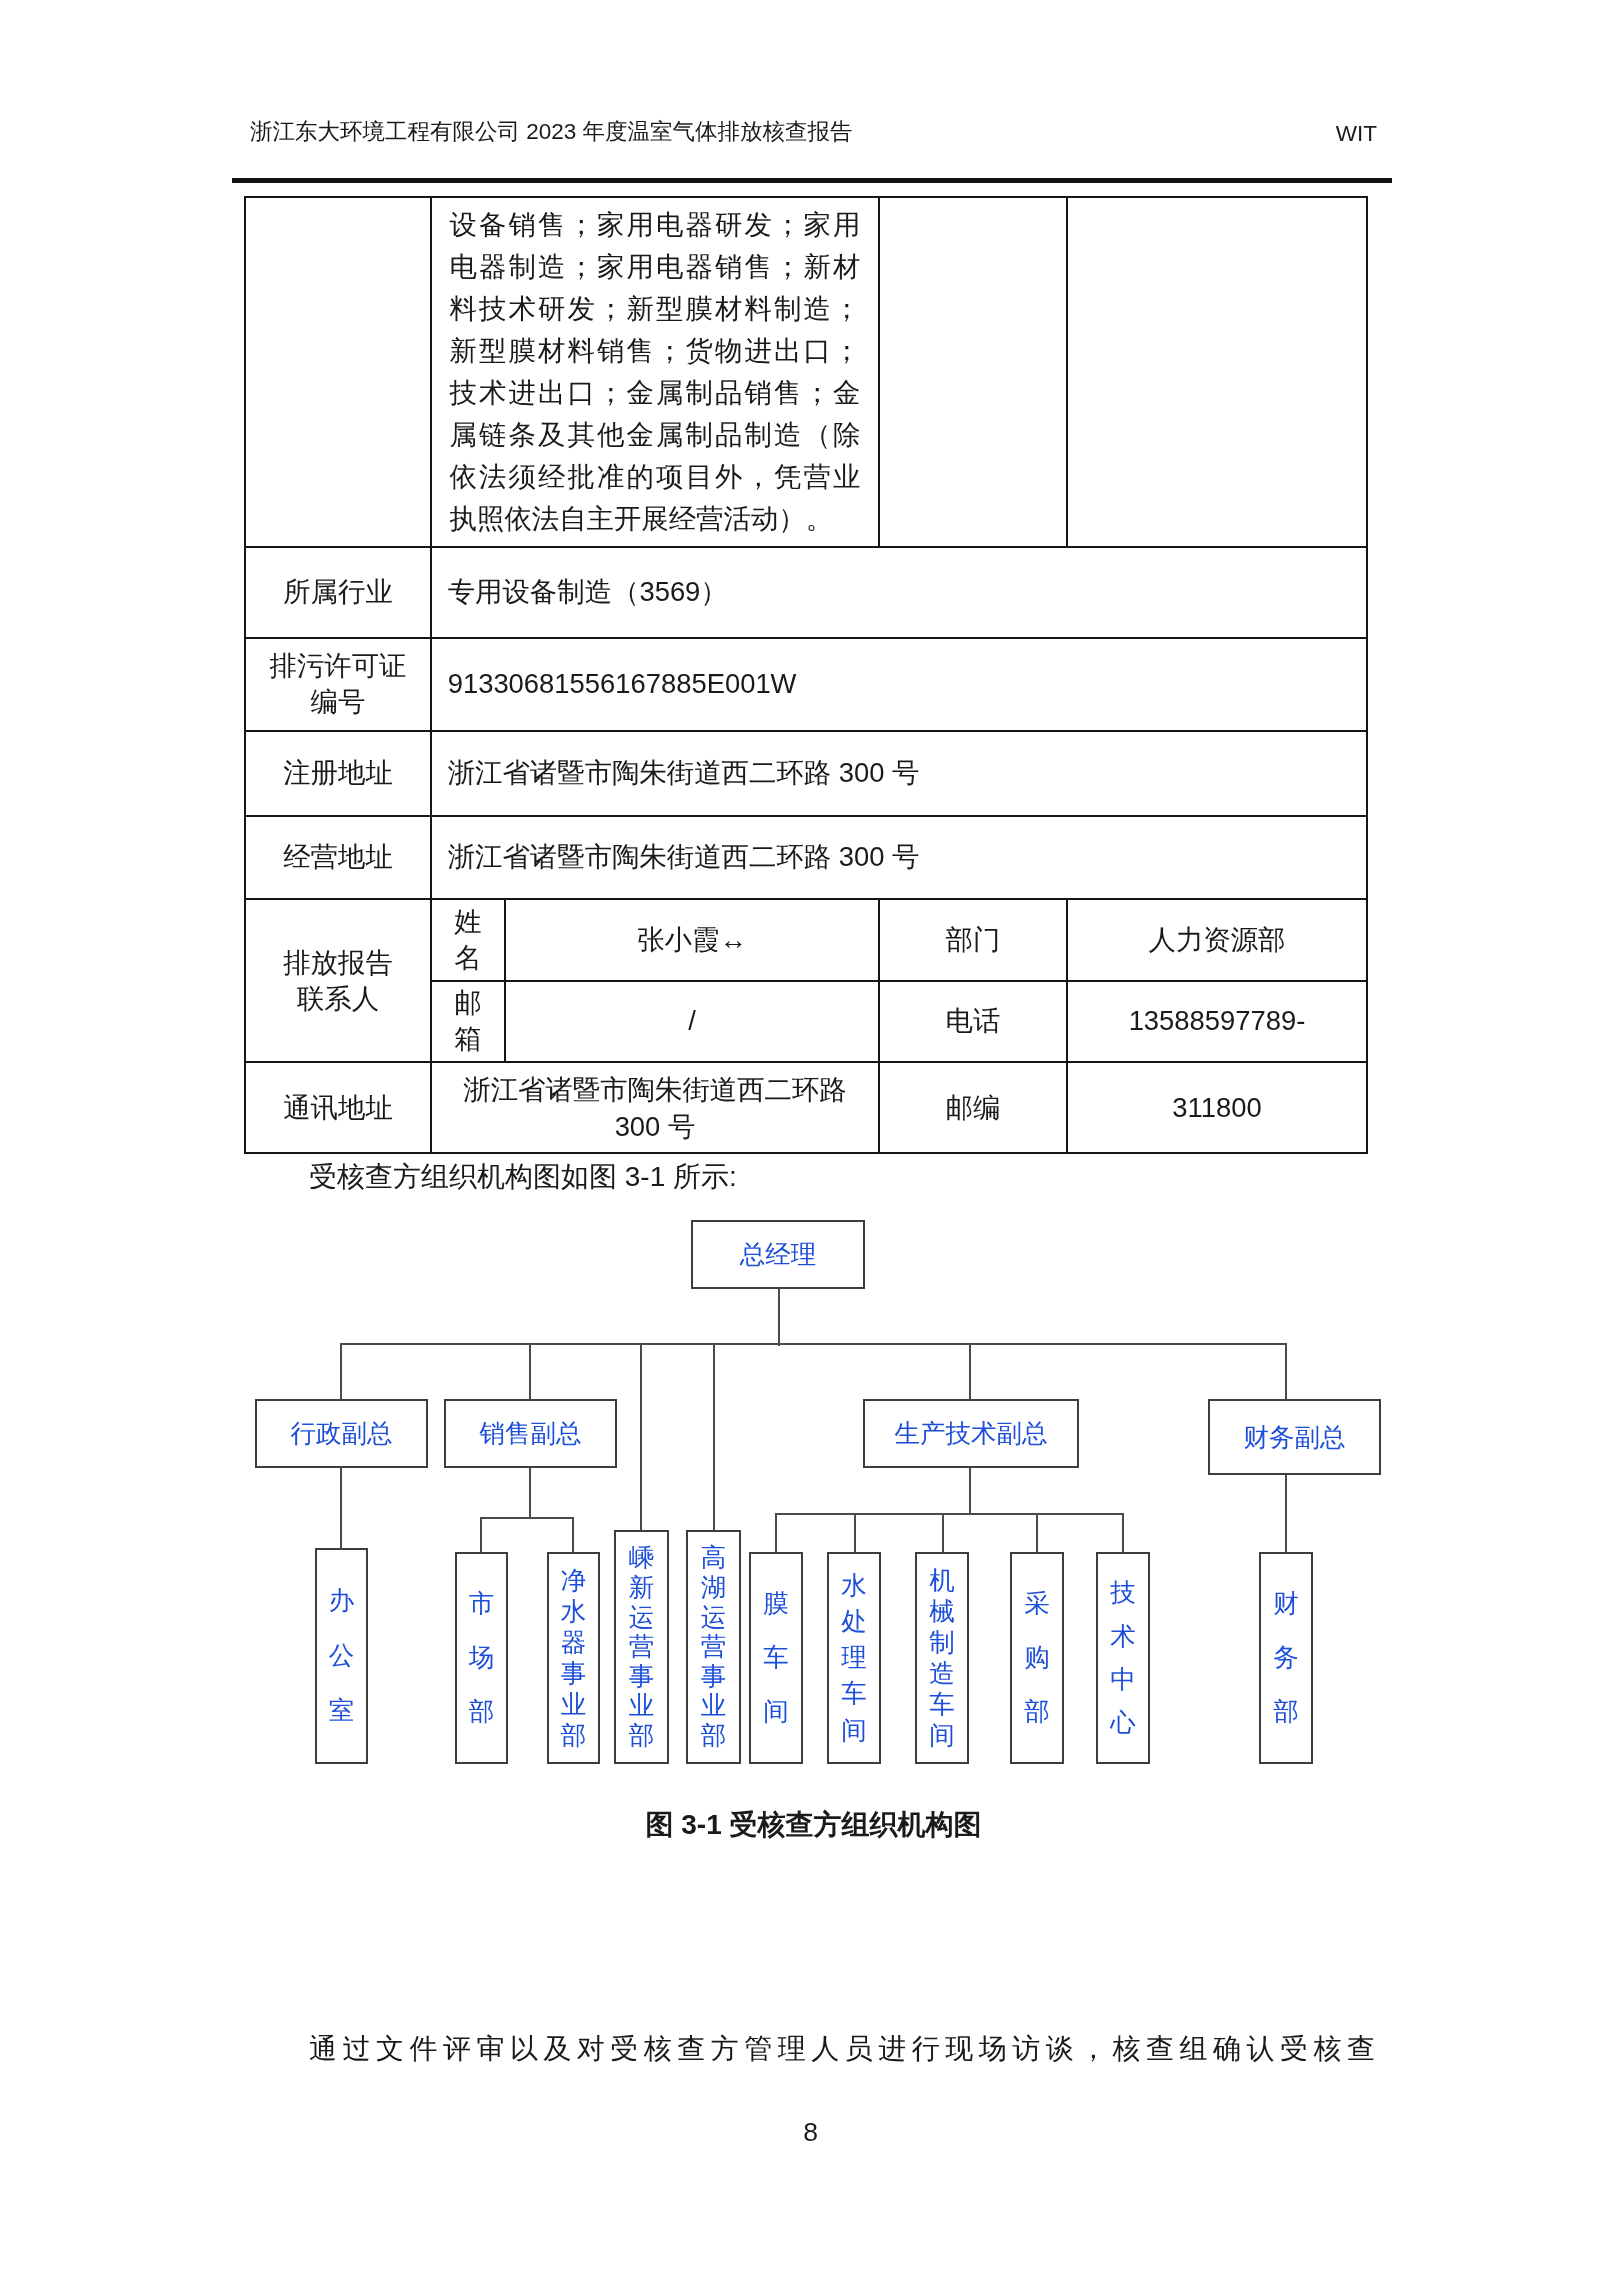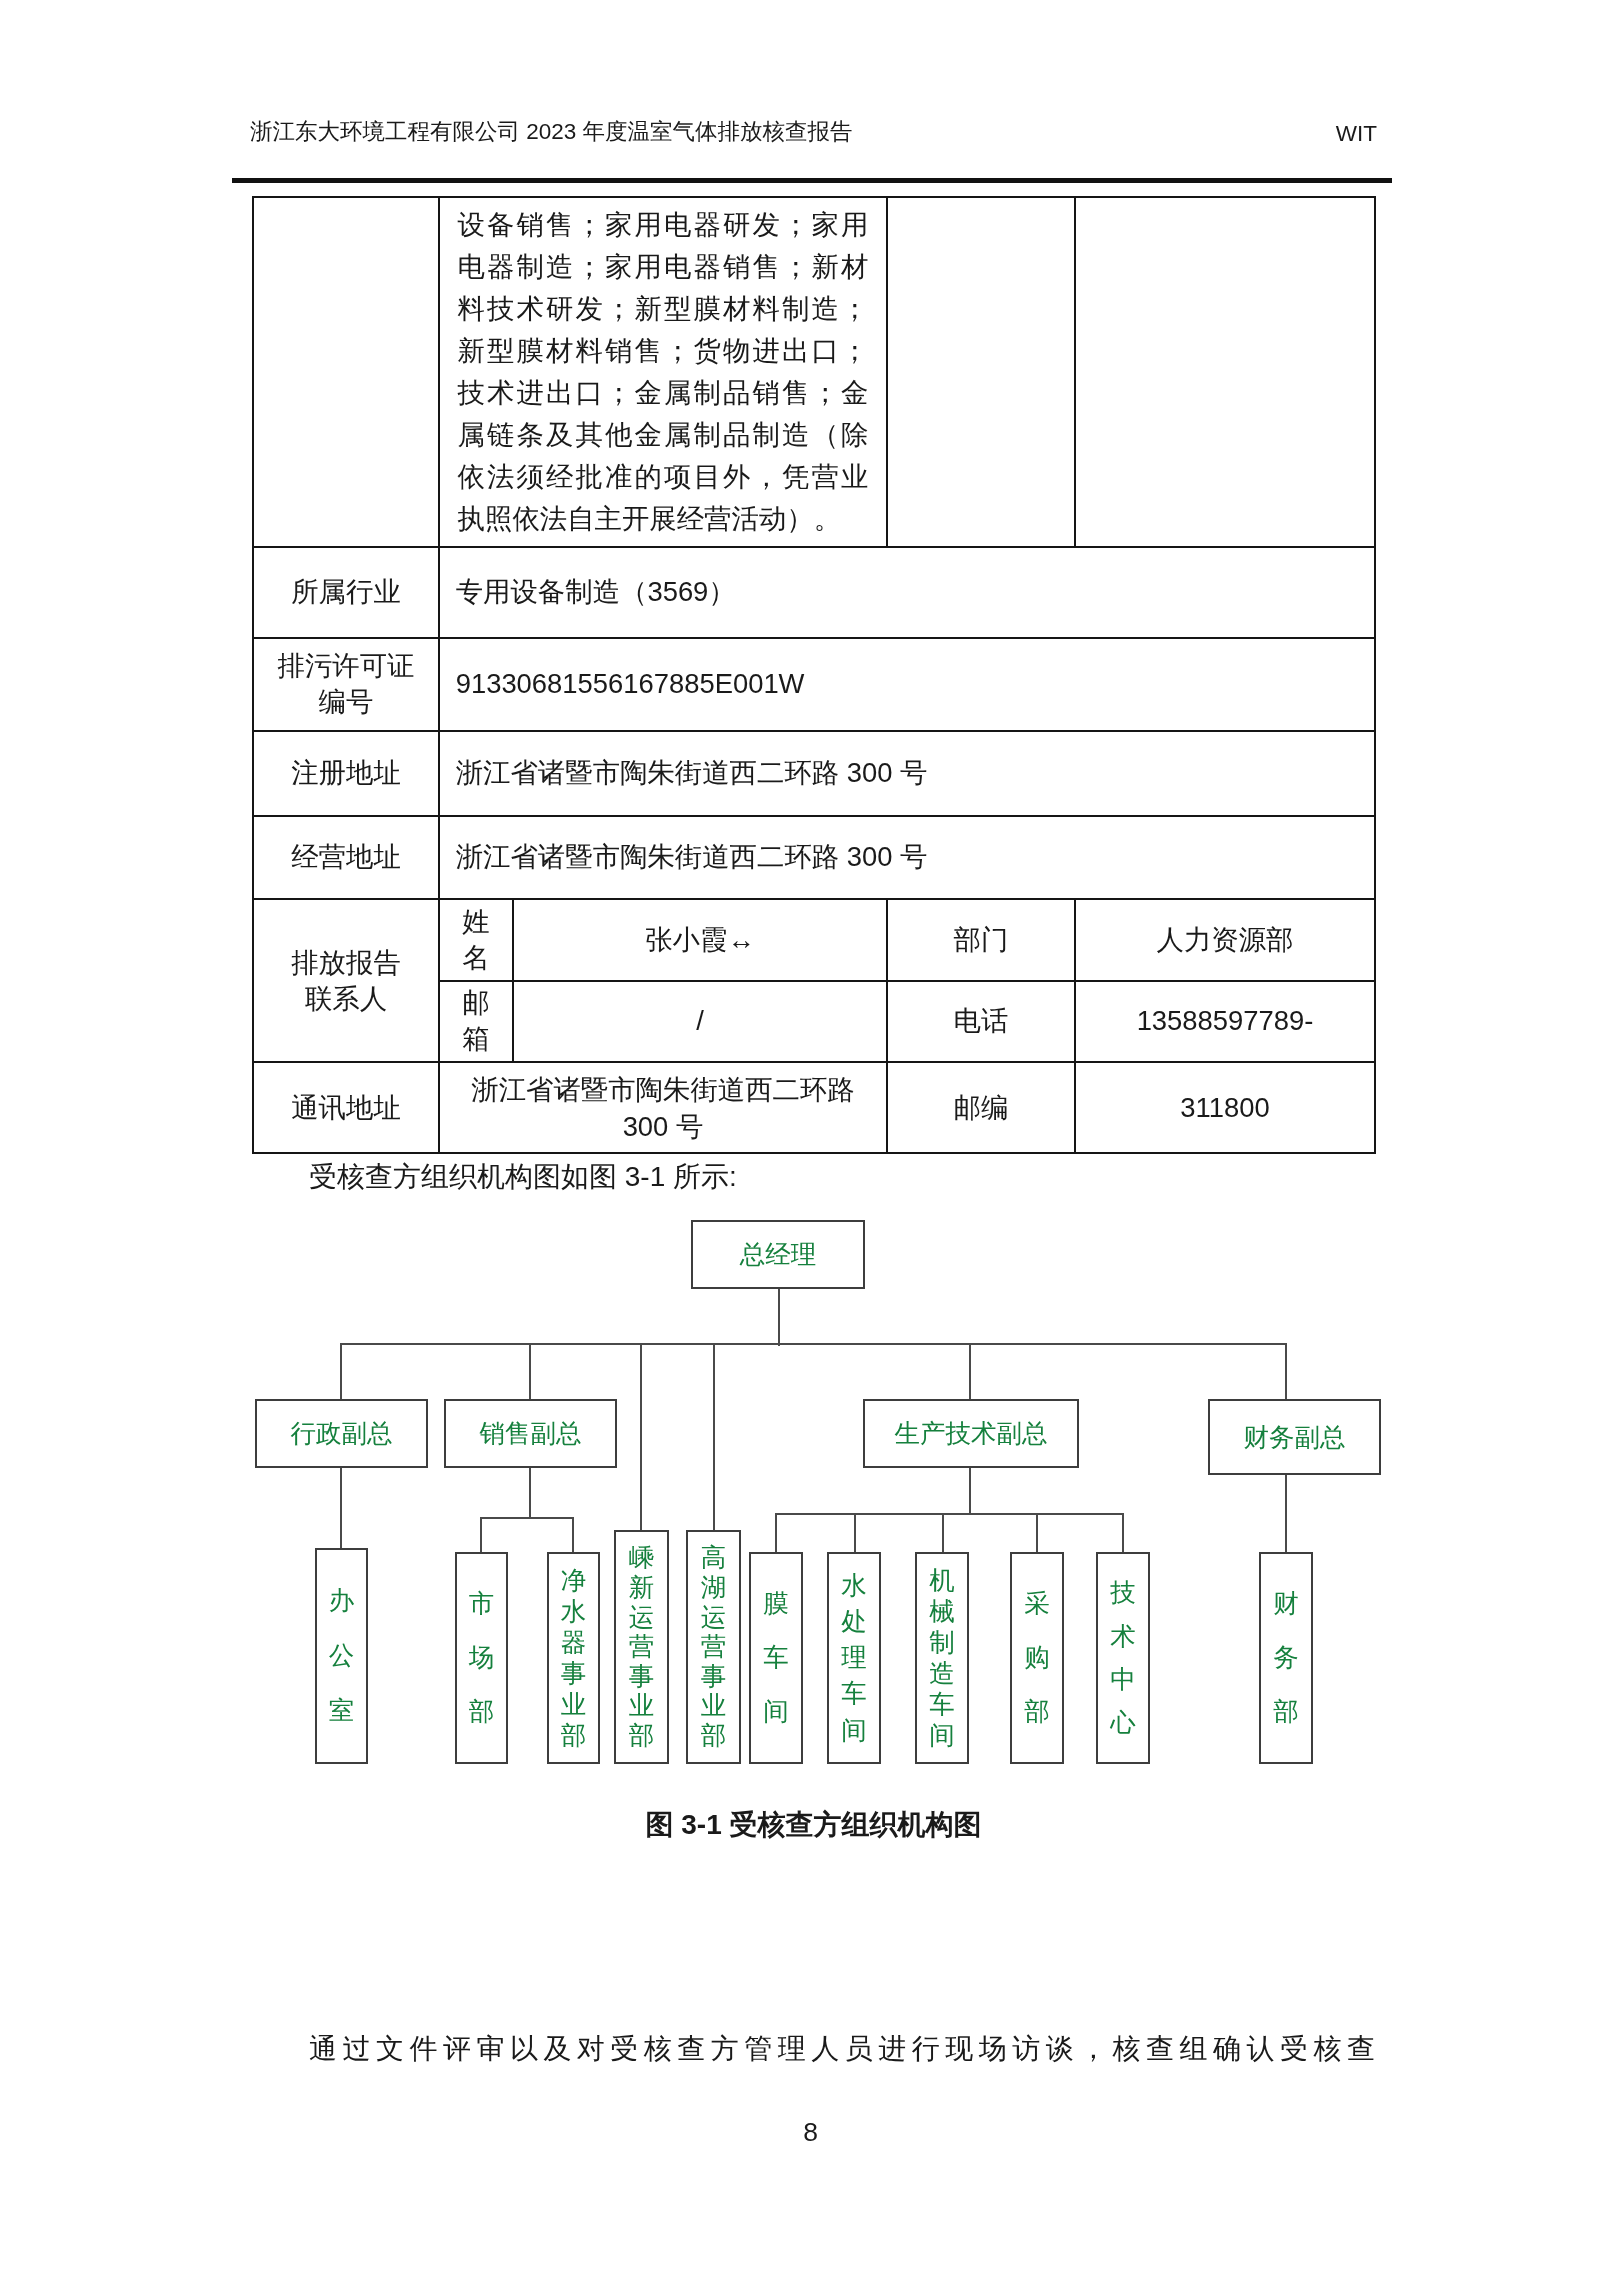--- a/index.html
+++ b/index.html
@@ -10,41 +10,41 @@
     background:#ffffff;
     font-family:Liberation Sans, sans-serif;
     color:#1a1a1a;
     overflow:hidden;
   }
   
   .hdr{position:absolute;left:250px;top:116px;width:1127px;display:flex;justify-content:space-between;align-items:flex-end;font-size:22.5px;}
   .hdr-rule{position:absolute;left:232px;top:178px;width:1160px;height:4.9px;background:#111;}
   
   table.info{
-    position:absolute;left:252px;top:196px;
+    position:absolute;left:244px;top:196px;
     border-collapse:collapse;table-layout:fixed;
     width:1122px;font-size:27.4px;padding-left:27px;
   }
   table.info td{border:2px solid #151515;padding:3.9px 15.7px;vertical-align:middle;}
   table.info .lbl{text-align:center;padding:3.9px 13.7px;}
   table.info .ctr{text-align:center;}
   .scope-cell{line-height:42px;text-align:justify;padding:5.9px 17.6px !important;}
   
   .para{position:absolute;left:252px;width:1123px;font-size:28px;line-height:39px;text-indent:57px;}
   .caption{position:absolute;left:252px;width:1123px;text-align:center;font-weight:bold;font-size:28px;}
   .h312{position:absolute;left:250px;width:1123px;font-weight:bold;font-size:29px;}
   .pjust{text-align:justify;text-align-last:justify;}
   .pageno{position:absolute;left:0;top:2117px;width:1621px;text-align:center;font-size:26.5px;}
   
   .chart{position:absolute;left:0;top:1215px;width:1621px;height:568px;}
   .cbox{
     position:absolute;box-sizing:border-box;
     border:2px solid #3d3d3d;background:#fff;
     display:flex;align-items:center;justify-content:center;
-    font-size:25.5px;color:#15803d;
+    font-size:25.5px;color:#1d4ed8;
   }
   .cline{position:absolute;background:#4a4a4a;}
   .vtext{display:flex;flex-direction:column;justify-content:space-evenly;align-items:center;height:92%;width:100%;}
   .vtext span{line-height:1;}
 </style>
 </head>
 <body>
 
 <div class="page">
 

